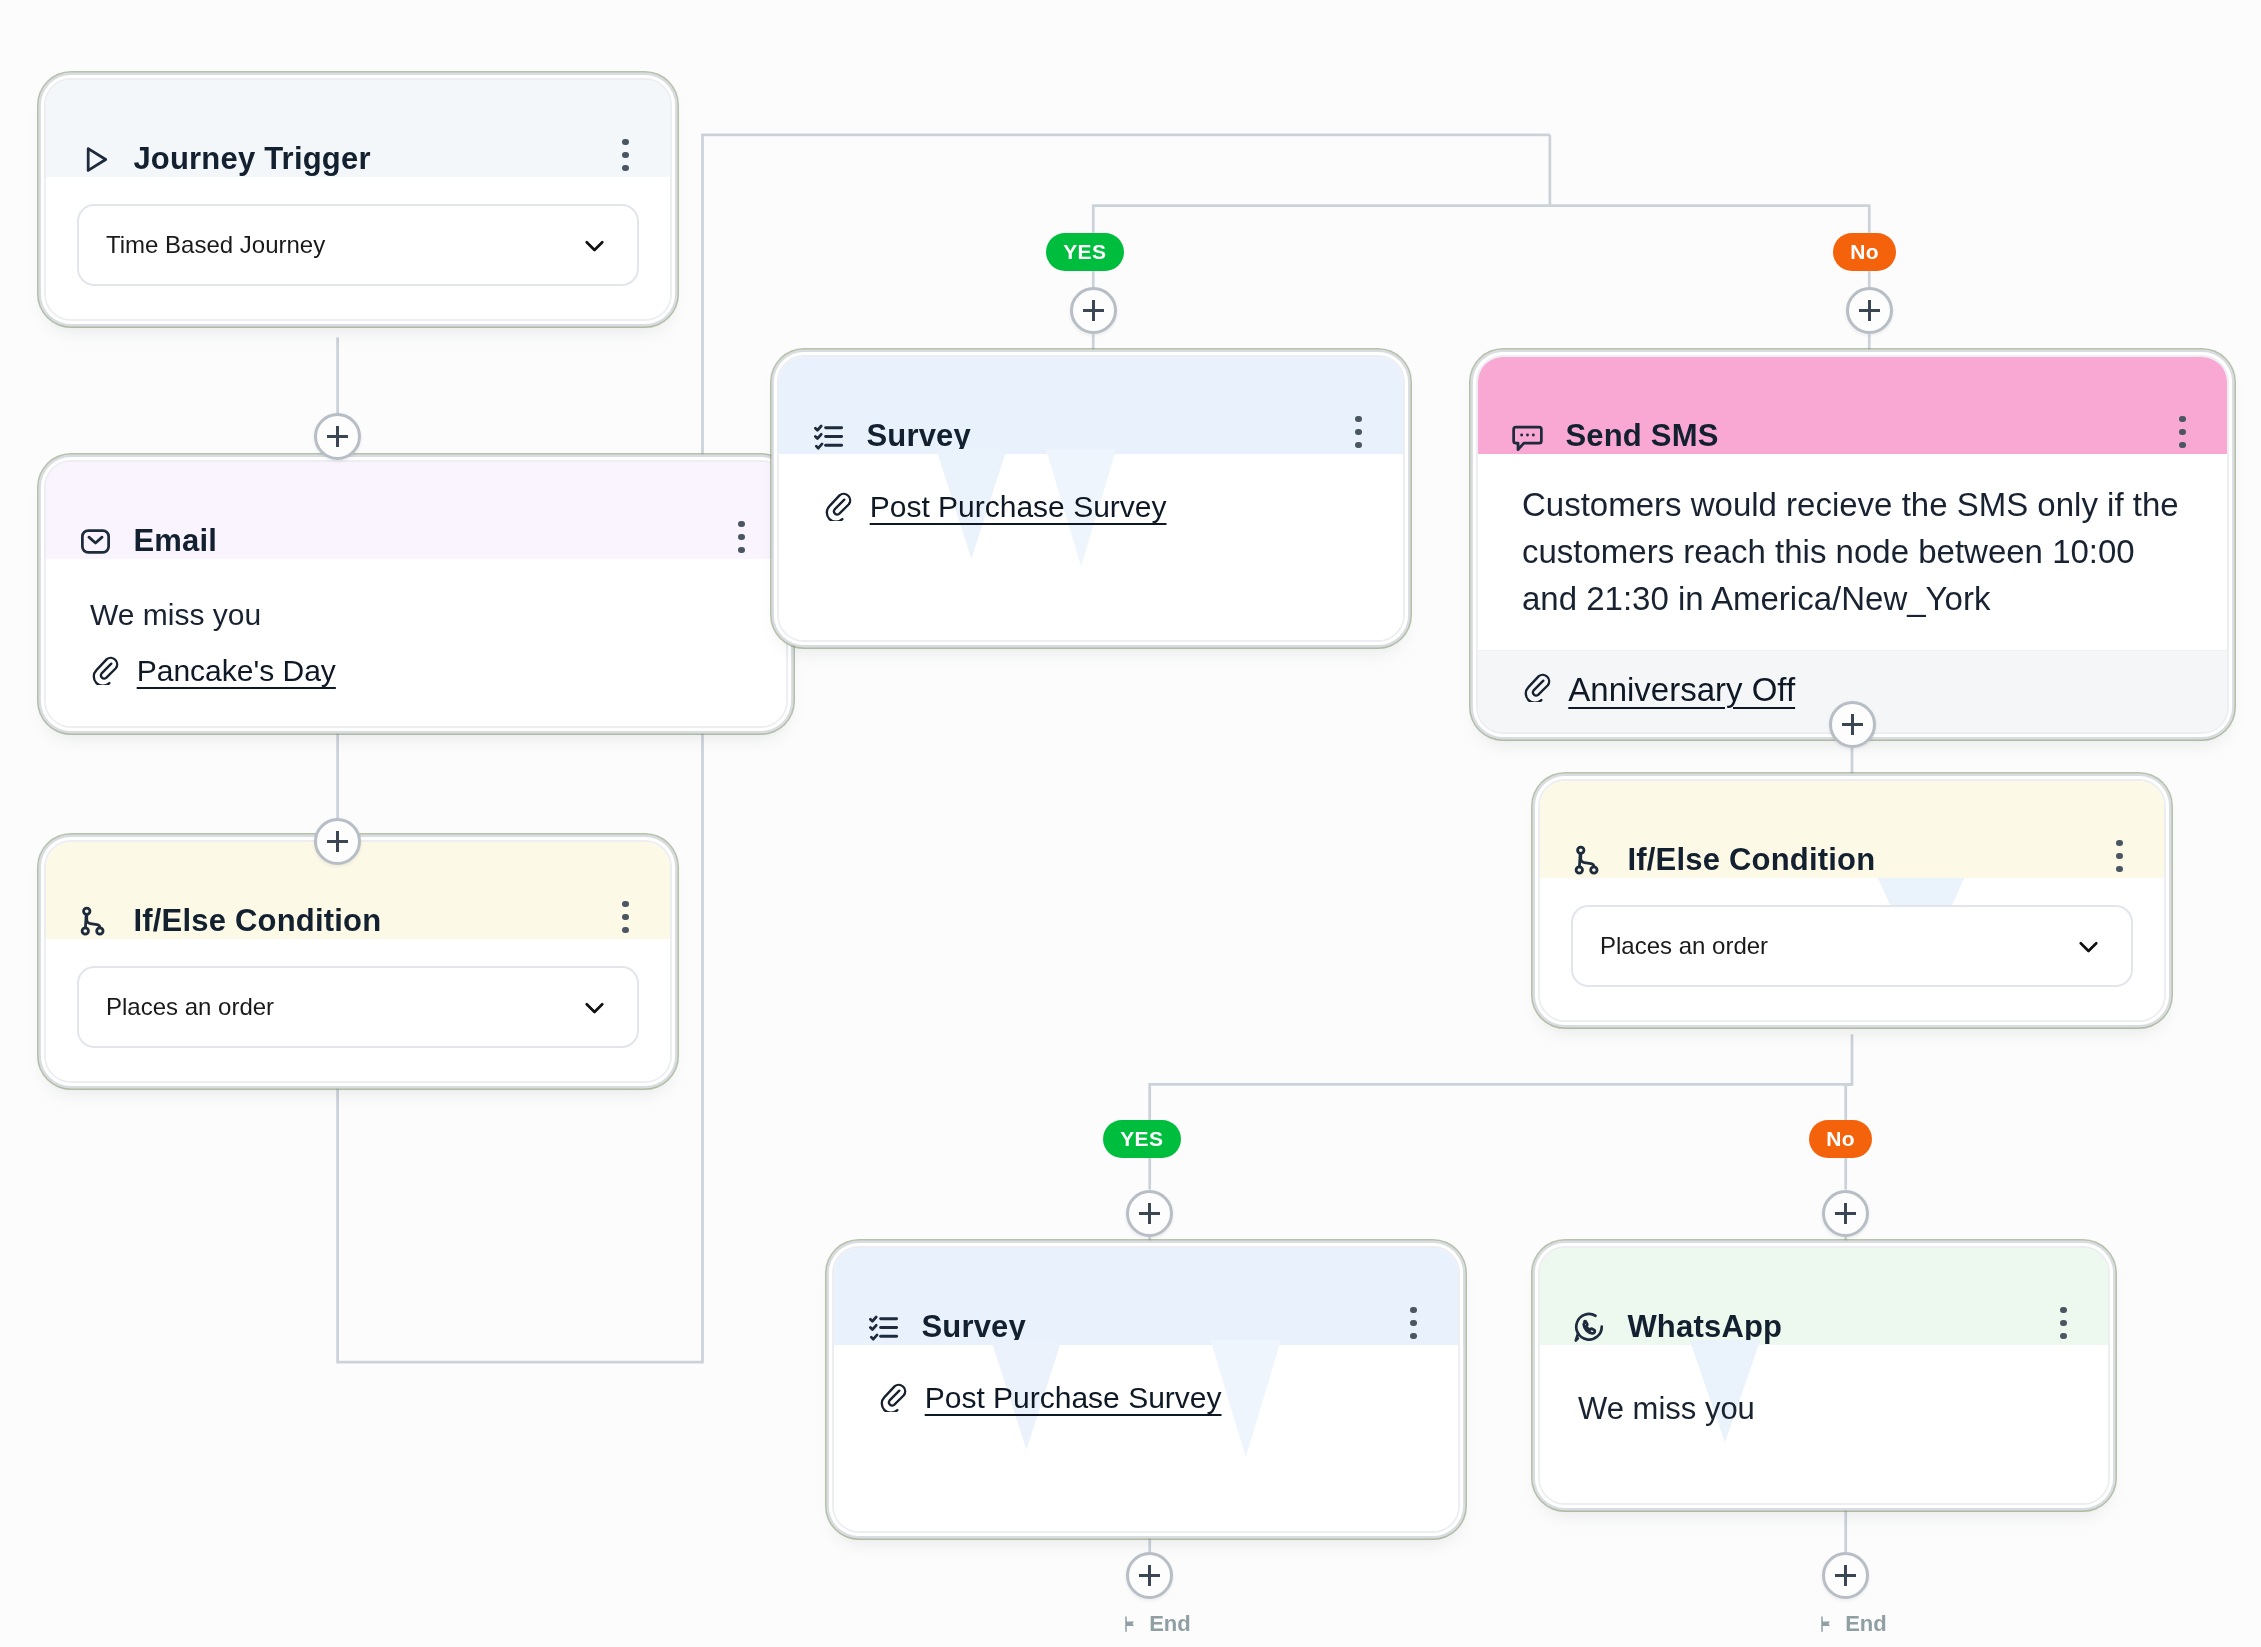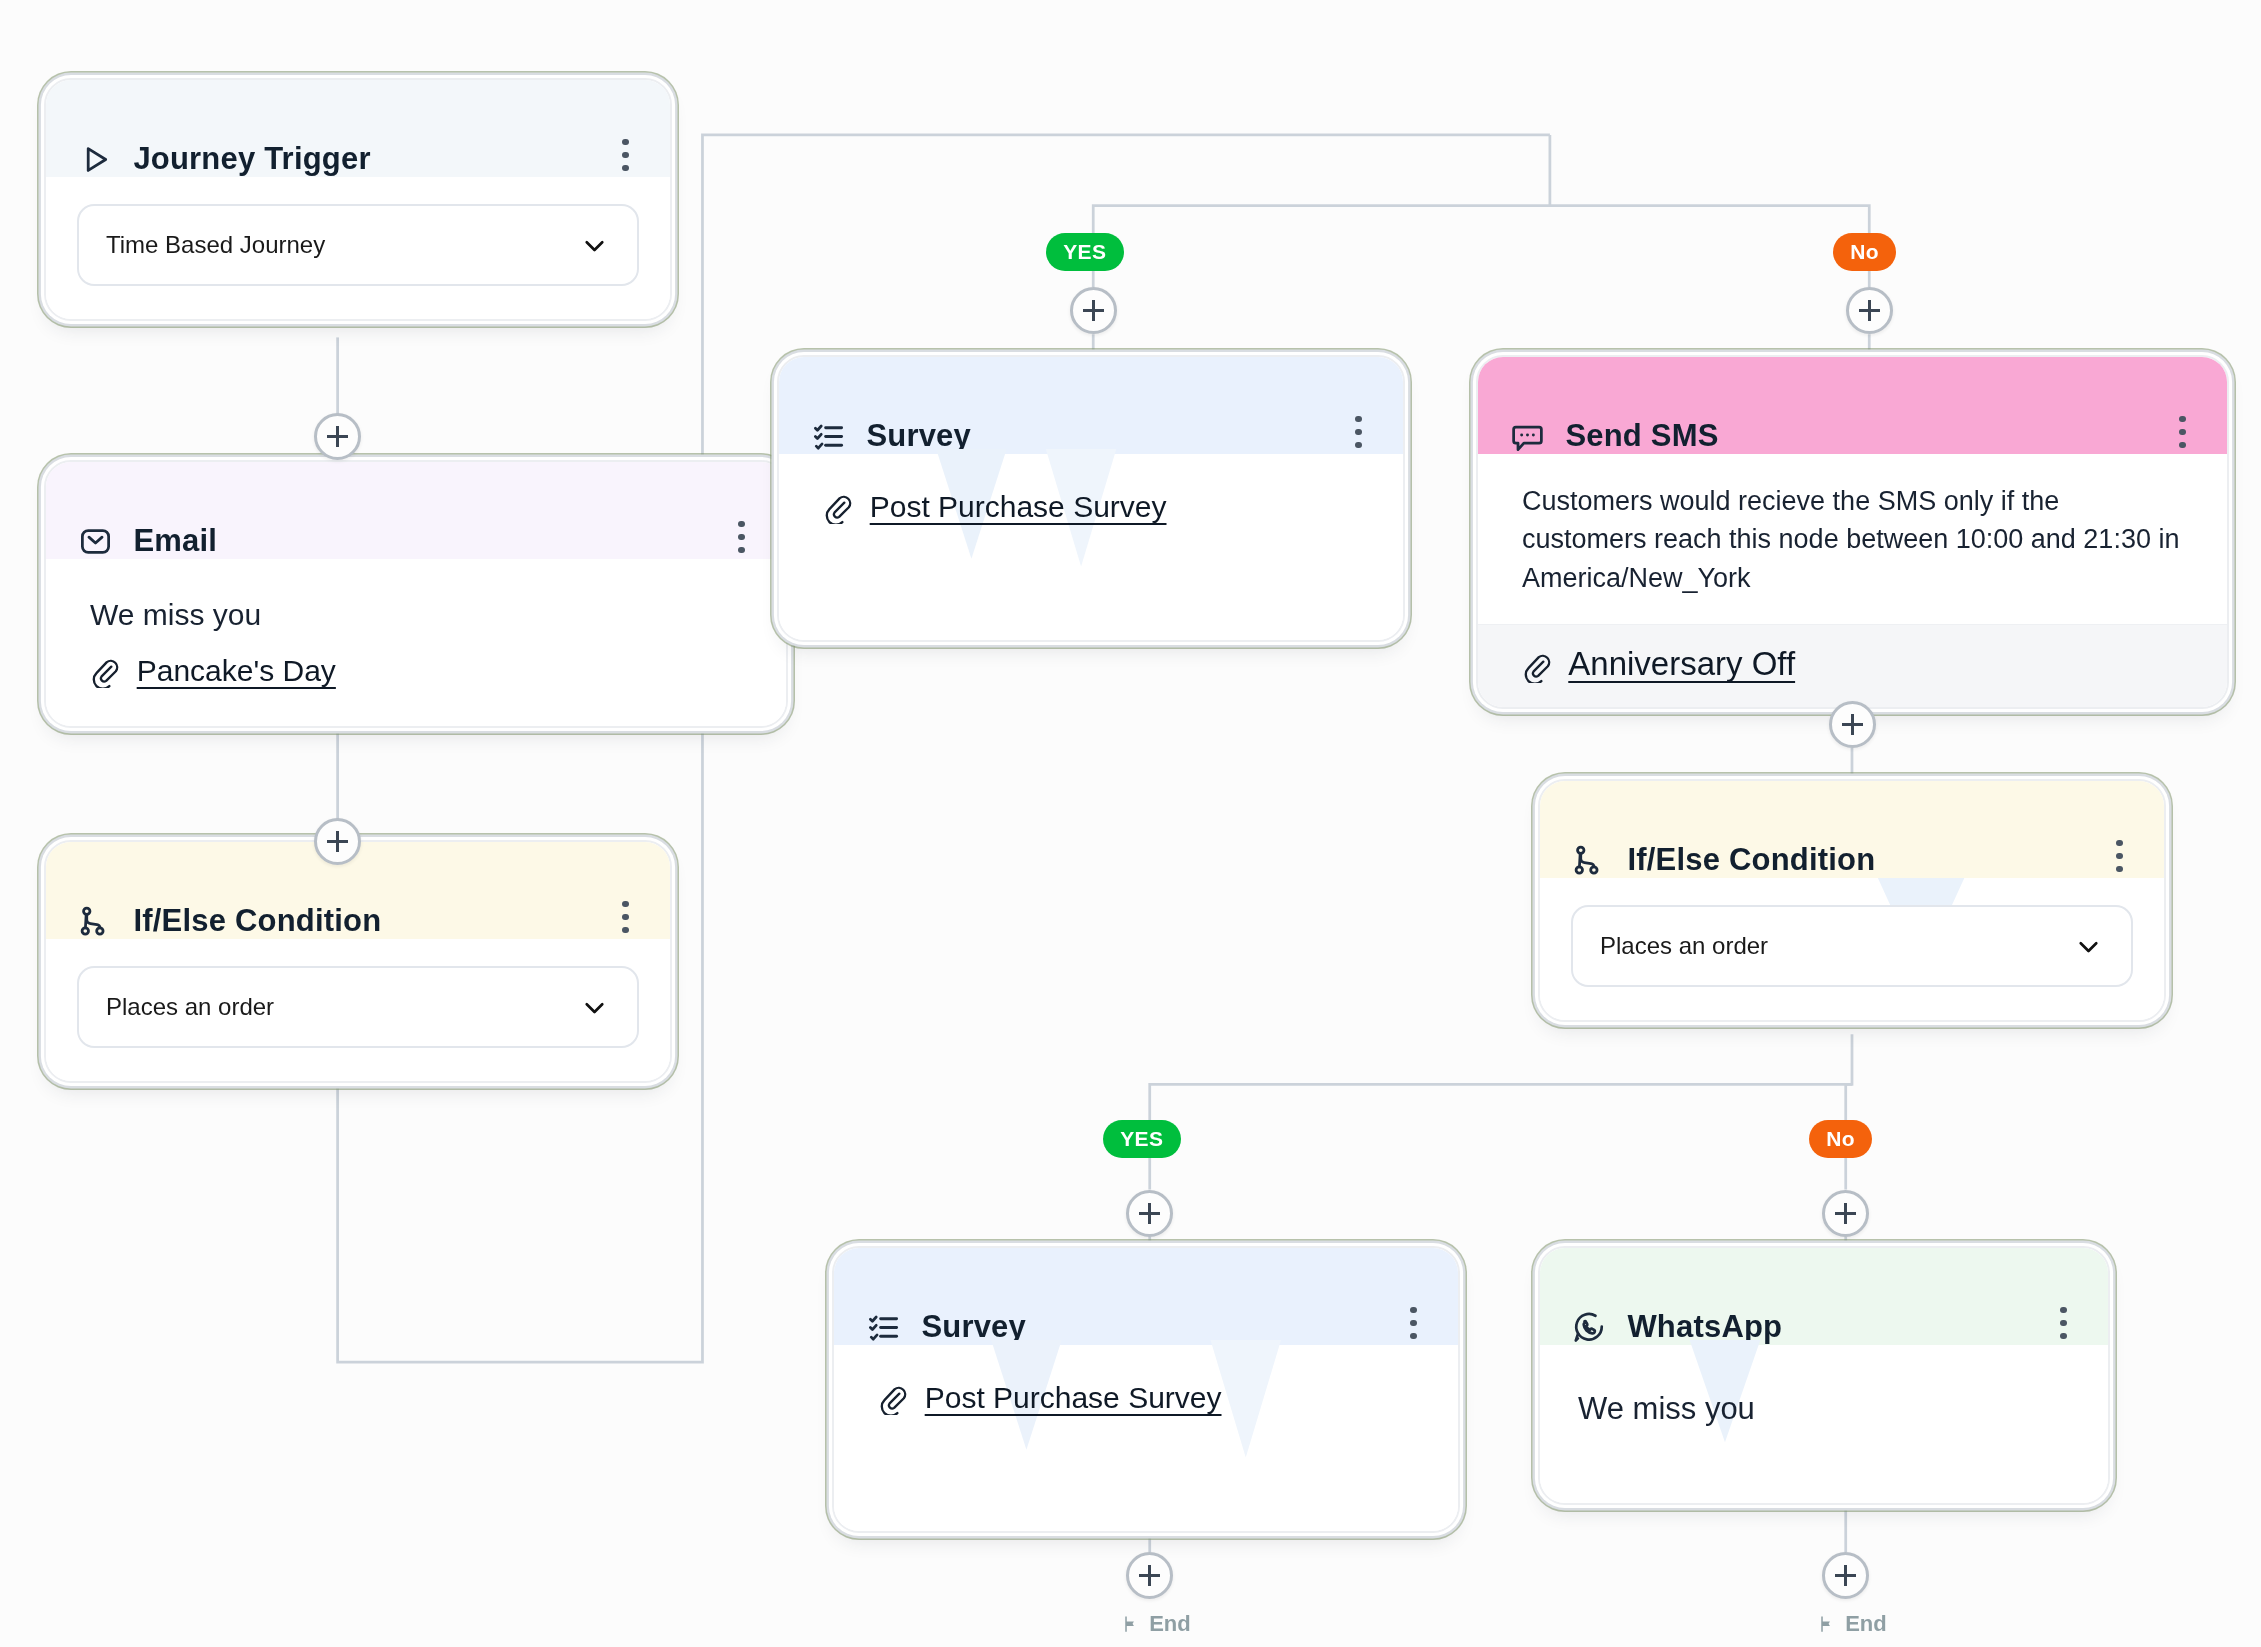--- a/index.html
+++ b/index.html
@@ -129,30 +129,30 @@
   .select .chev {
     flex: 0 0 auto;
     color: #111;
     display: flex;
     align-items: center;
   }
 
   .body-text {
     position: relative;
     z-index: 2;
-    font-size: 27px;
+    font-size: 33px;
     line-height: 1.42;
     color: #182231;
   }
 
   .attach-row {
     position: relative;
     z-index: 2;
     display: flex;
-    align-items: flex-end;
+    align-items: flex-start;
     gap: 15.7px;
     cursor: pointer;
   }
   .attach-row .clip {
     flex: 0 0 auto;
     color: #16202e;
     display: flex;
     align-items: center;
   }
   .attach-row .attach-label {

